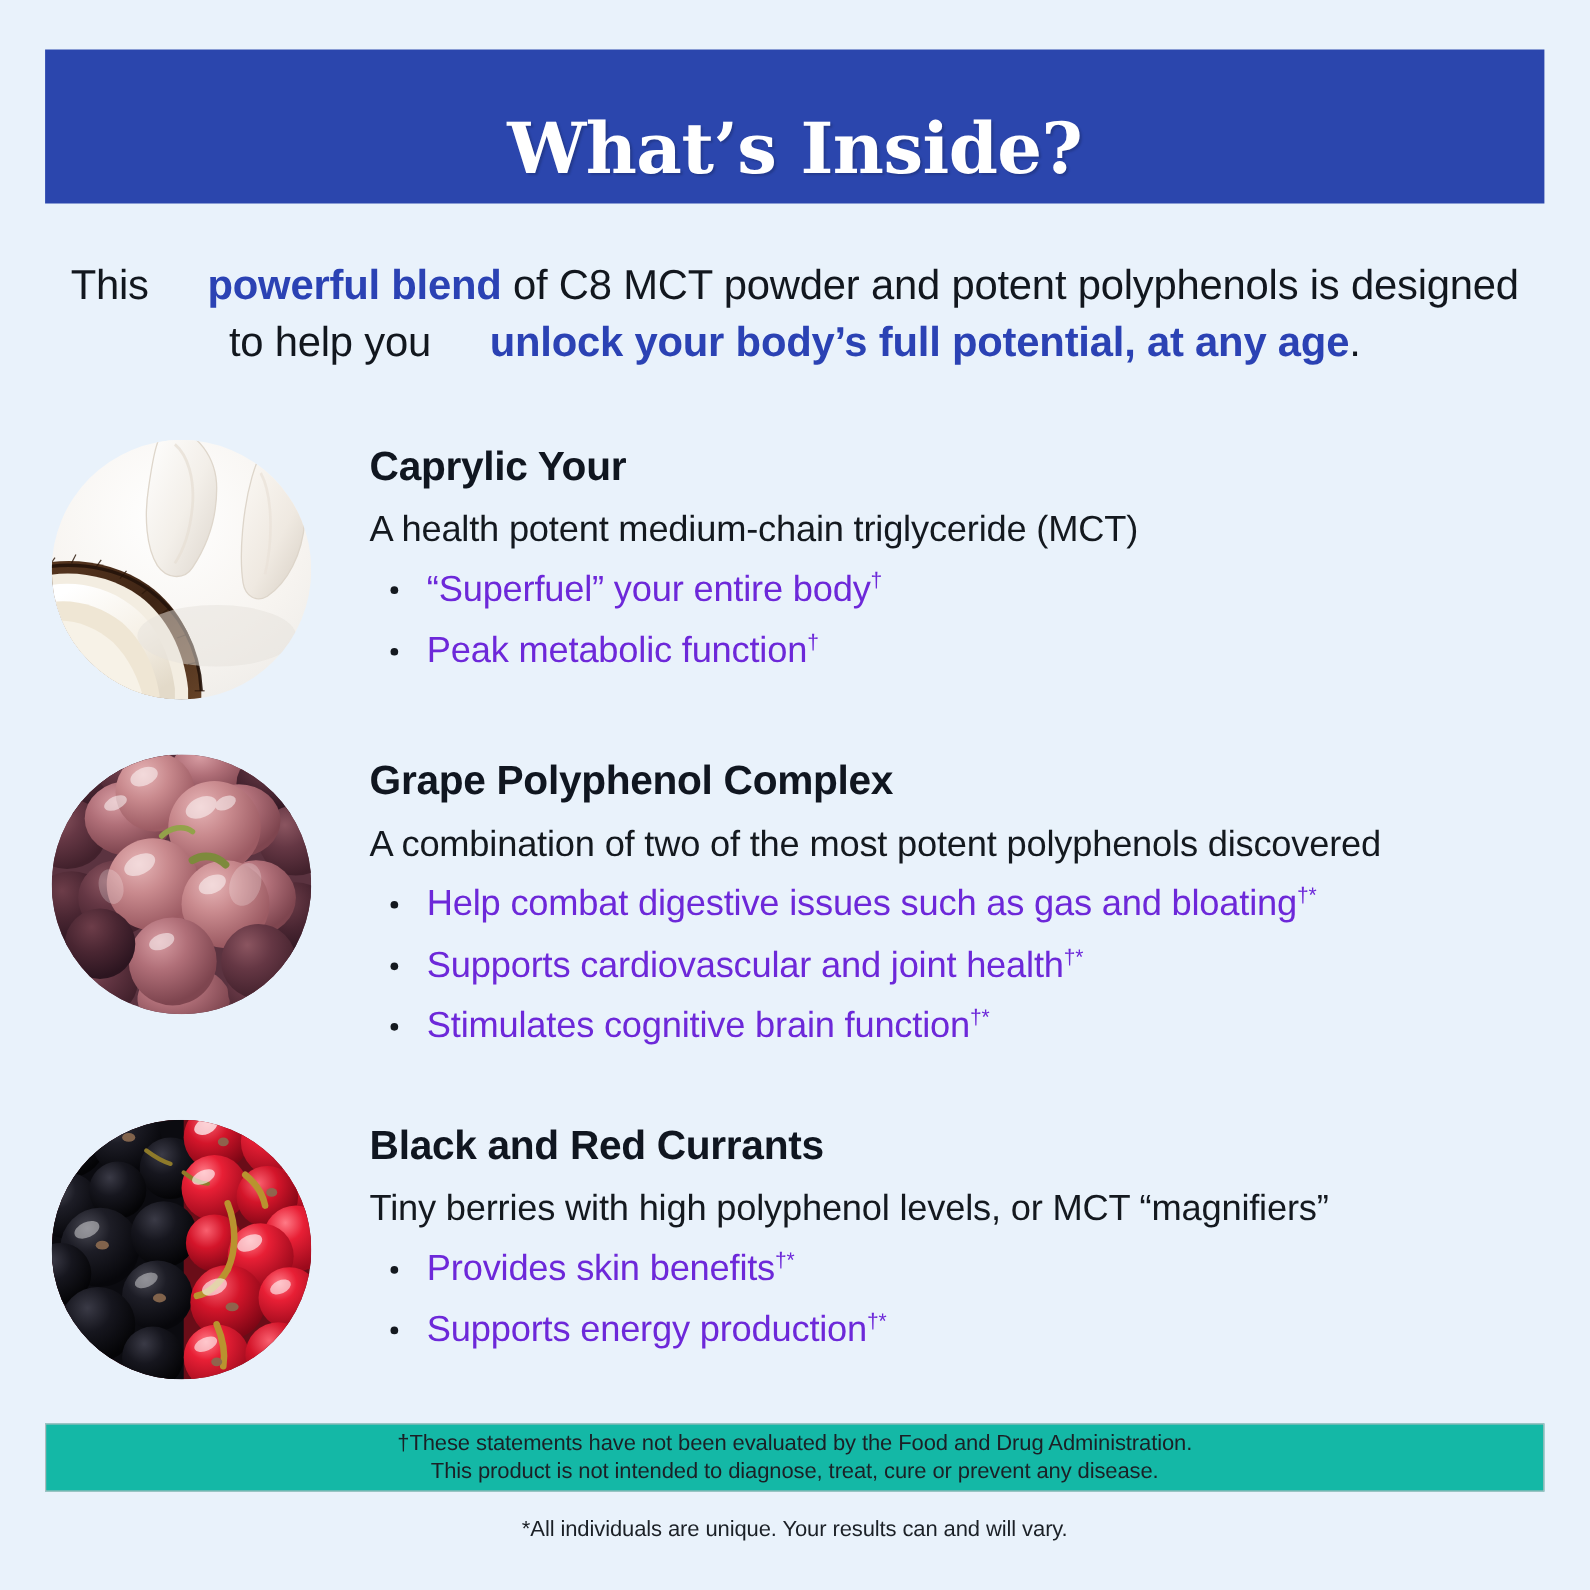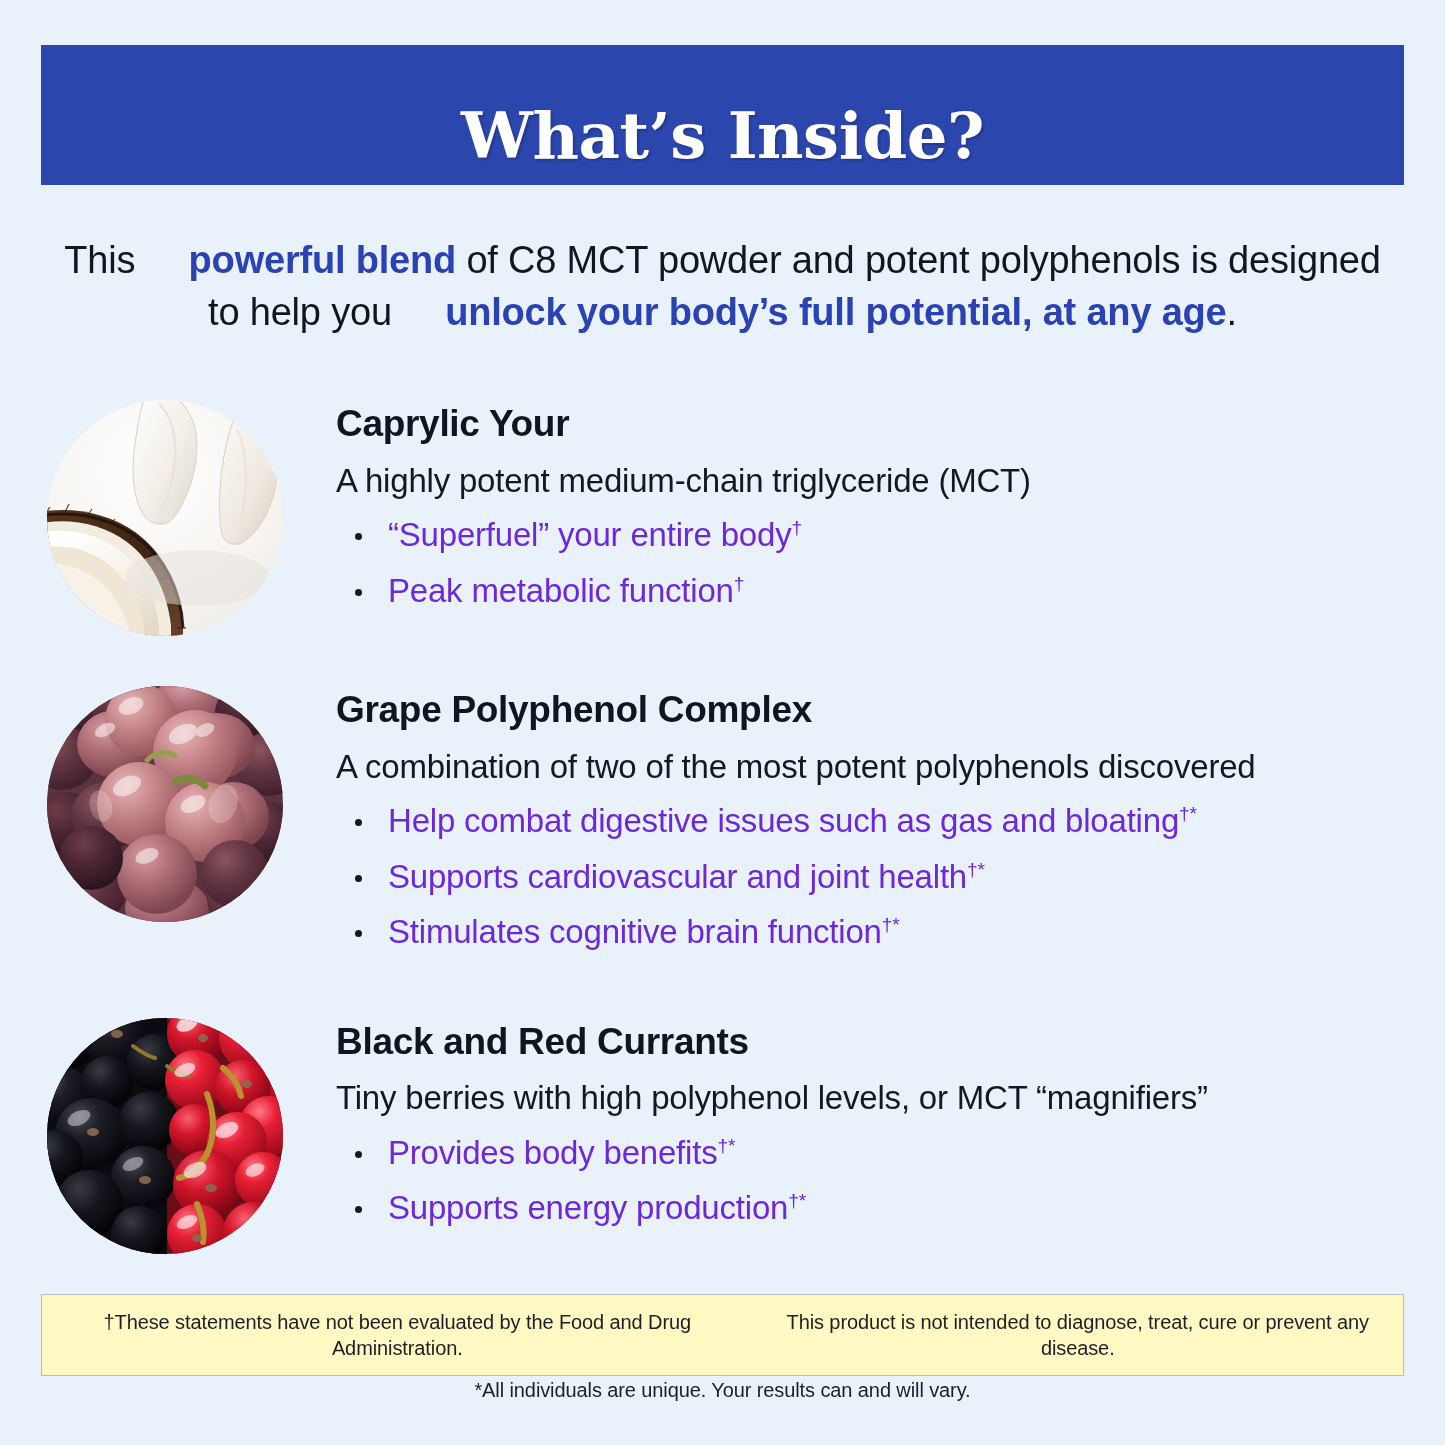--- a/index.html
+++ b/index.html
@@ -117,24 +117,25 @@
     background: #14191f;
   }
   sup { font-size: 0.58em; vertical-align: super; line-height: 0; }
 
   
   .disclaimer-box {
     position: absolute;
     left: 41px;
     top: 1294px;
     width: 1363px;
-    height: 82px;
-    background: #fef9c3;
+    height: 62px;
+    background: #14b8a6;
     border: 1px solid #b9bcc0;
     display: flex;
+    flex-direction: column;
     align-items: center;
     justify-content: center;
   }
   .disclaimer-line {
     font-size: 20px;
     color: #1b2026;
     line-height: 1.32;
     text-align: center;
     letter-spacing: -0.1px;
   }
@@ -219,21 +220,21 @@
               <path d="M130 228 L139 228"></path>
           </g>
           <path d="M-26 122 C6 108 54 112 88 136 C116 156 134 188 136 228" fill="none" stroke="#24130a" stroke-width="3" opacity="0.9"></path>
         </g>
 
         <ellipse cx="150" cy="178" rx="72" ry="28" fill="#e6e2db" opacity="0.5"></ellipse>
       </svg>
     </div>
     <div class="ing-body">
       <div class="ing-title">Caprylic Your</div>
-      <div class="ing-sub">A highly potent medium-chain triglyceride (MCT)</div>
+      <div class="ing-sub">A health potent medium-chain triglyceride (MCT)</div>
       <ul class="ing-bullets">
         <li><span class="dot"></span><span>“Superfuel” your entire body</span><sup>†</sup></li>
         <li><span class="dot"></span><span>Peak metabolic function</span><sup>†</sup></li>
       </ul>
     </div>
   </div>
 
   <div class="ing-row">
     <div class="ing-media">
       <svg viewBox="0 0 236 236" xmlns="http://www.w3.org/2000/svg" aria-hidden="true">
@@ -403,21 +404,21 @@
           <ellipse cx="148" cy="152" rx="12" ry="7" opacity="0.6" transform="rotate(-24 148 152)"></ellipse>
           <ellipse cx="208" cy="152" rx="10" ry="6" opacity="0.58" transform="rotate(-24 208 152)"></ellipse>
           <ellipse cx="140" cy="204" rx="11" ry="6" opacity="0.58" transform="rotate(-24 140 204)"></ellipse>
         </g>
       </svg>
     </div>
     <div class="ing-body">
       <div class="ing-title">Black and Red Currants</div>
       <div class="ing-sub">Tiny berries with high polyphenol levels, or MCT “magnifiers”</div>
       <ul class="ing-bullets">
-        <li><span class="dot"></span><span>Provides body benefits</span><sup>†*</sup></li>
+        <li><span class="dot"></span><span>Provides skin benefits</span><sup>†*</sup></li>
         <li><span class="dot"></span><span>Supports energy production</span><sup>†*</sup></li>
       </ul>
     </div>
   </div>
 
 </div>
 
 <div class="disclaimer-box">
   <div class="disclaimer-line">†These statements have not been evaluated by the Food and Drug Administration.</div>
   <div class="disclaimer-line">This product is not intended to diagnose, treat, cure or prevent any disease.</div>

